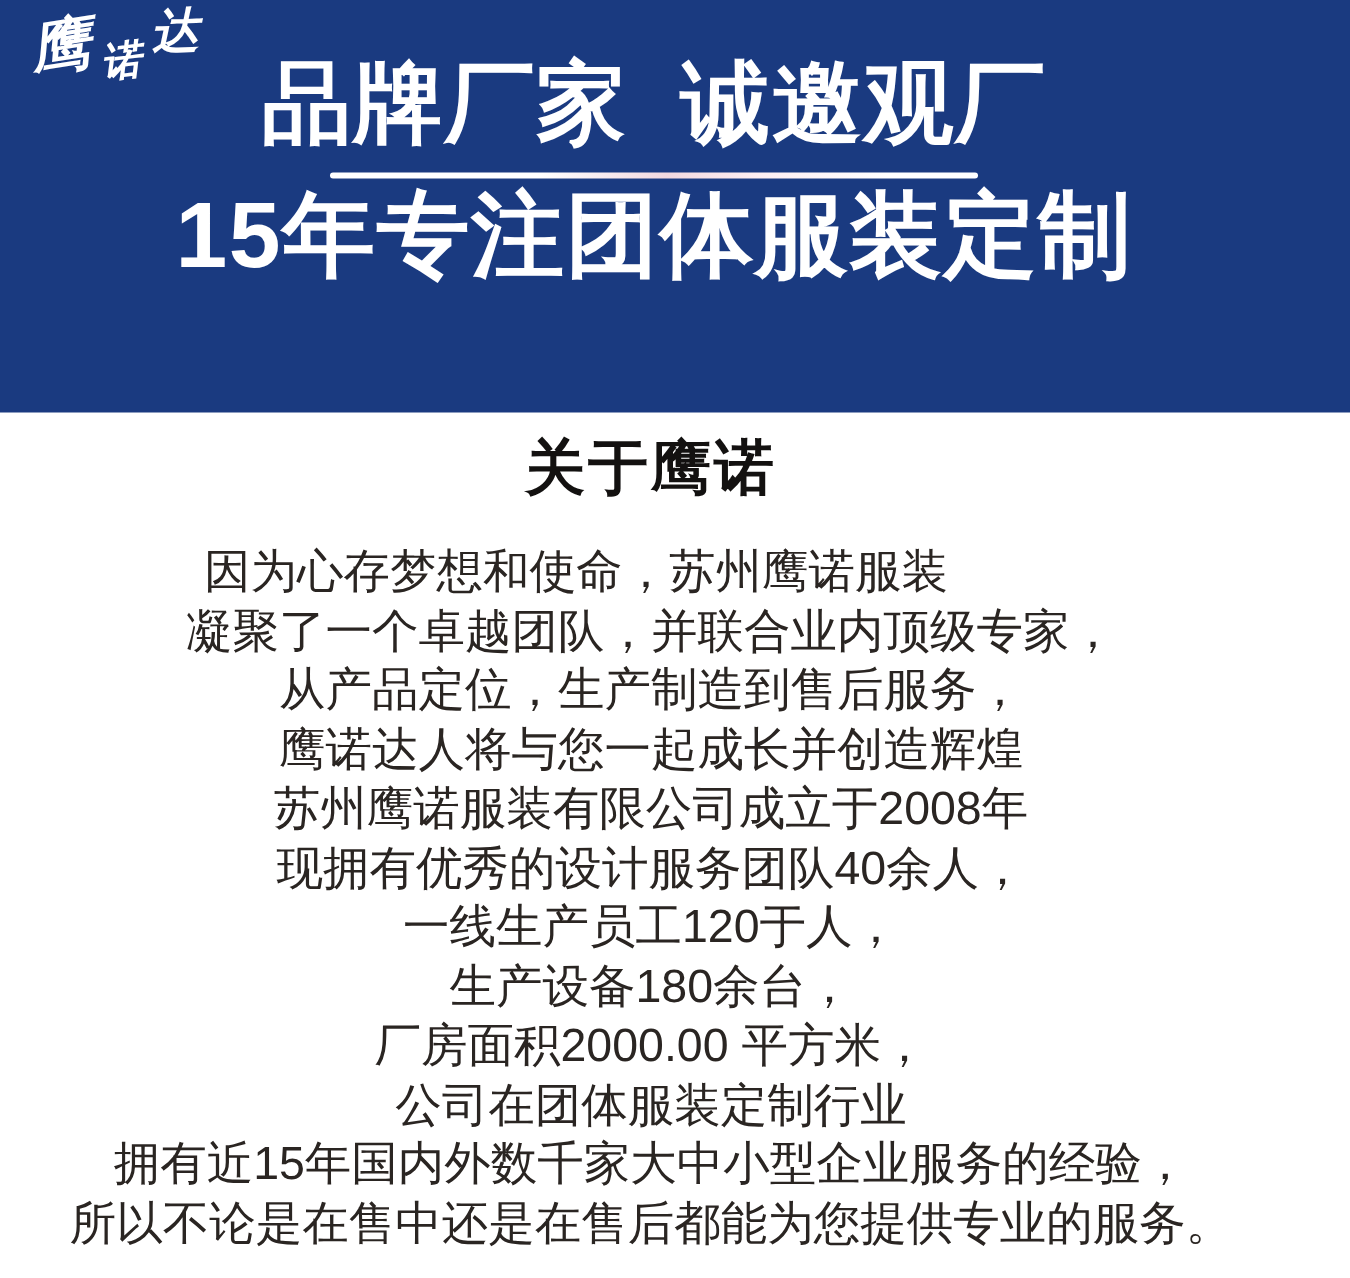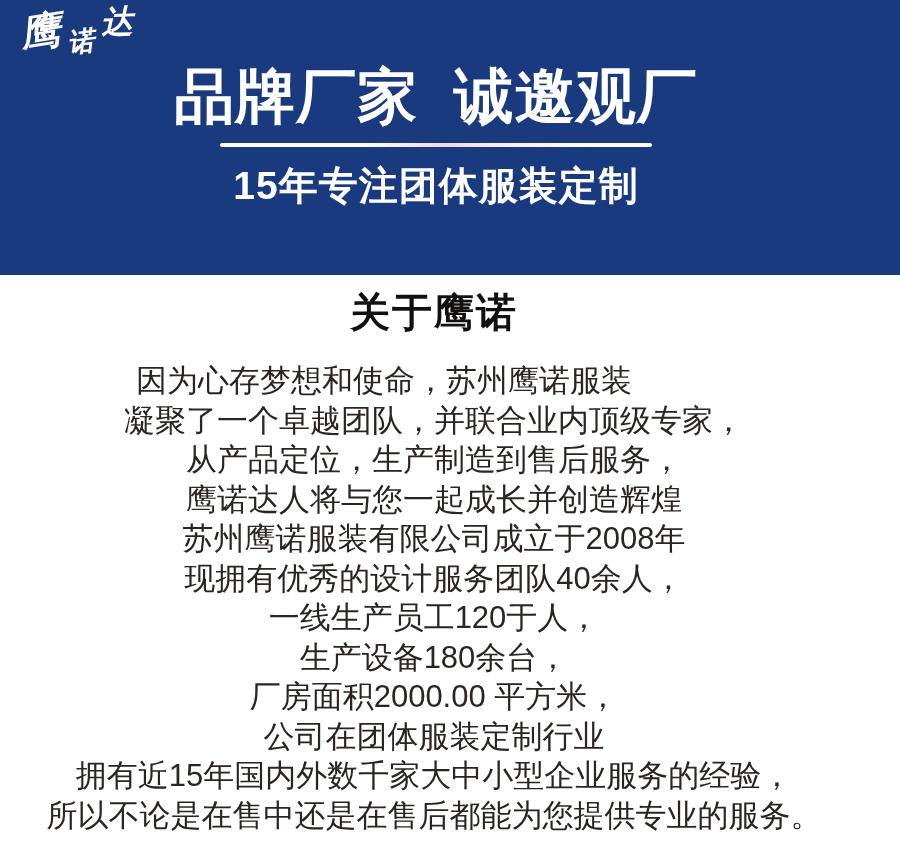--- a/index.html
+++ b/index.html
@@ -33,21 +33,21 @@
     font-weight: 700;
     white-space: nowrap;
     line-height: 1;
   }
   .logo-ch { display: inline-block; }
   .logo-ch.g1 { font-size: 40px; transform: rotate(-4deg); }
   .logo-ch.g2 { font-size: 27px; transform: translateY(9px) rotate(-2deg); margin-left: 2px; }
   .logo-ch.g3 { font-size: 32px; transform: translateY(-6px) rotate(3deg); margin-left: 3px; }
 
   .banner-inner {
-    padding-top: 64px;
+    padding-top: 36px;
     padding-right: 28px; 
     text-align: center;
   }
   .banner-title {
     margin: 0;
     font-size: 60px;
     line-height: 65px;
     font-weight: 700;
     letter-spacing: 1px;
     white-space: pre; 
@@ -57,21 +57,21 @@
     height: 4px;
     margin: 14px auto 10px auto;
     border-radius: 2px;
     background: linear-gradient(90deg,
       #ffffff 0%, #ffffff 32%,
       #f2d9e0 52%, #fdeef2 66%,
       #ffffff 86%, #ffffff 100%);
   }
   .banner-subtitle {
     margin: 0;
-    font-size: 39px;
+    font-size: 62px;
     line-height: 58px;
     font-weight: 700;
     letter-spacing: 1px;
   }
 
   
   .about {
     padding-right: 32px; 
     text-align: center;
   }

